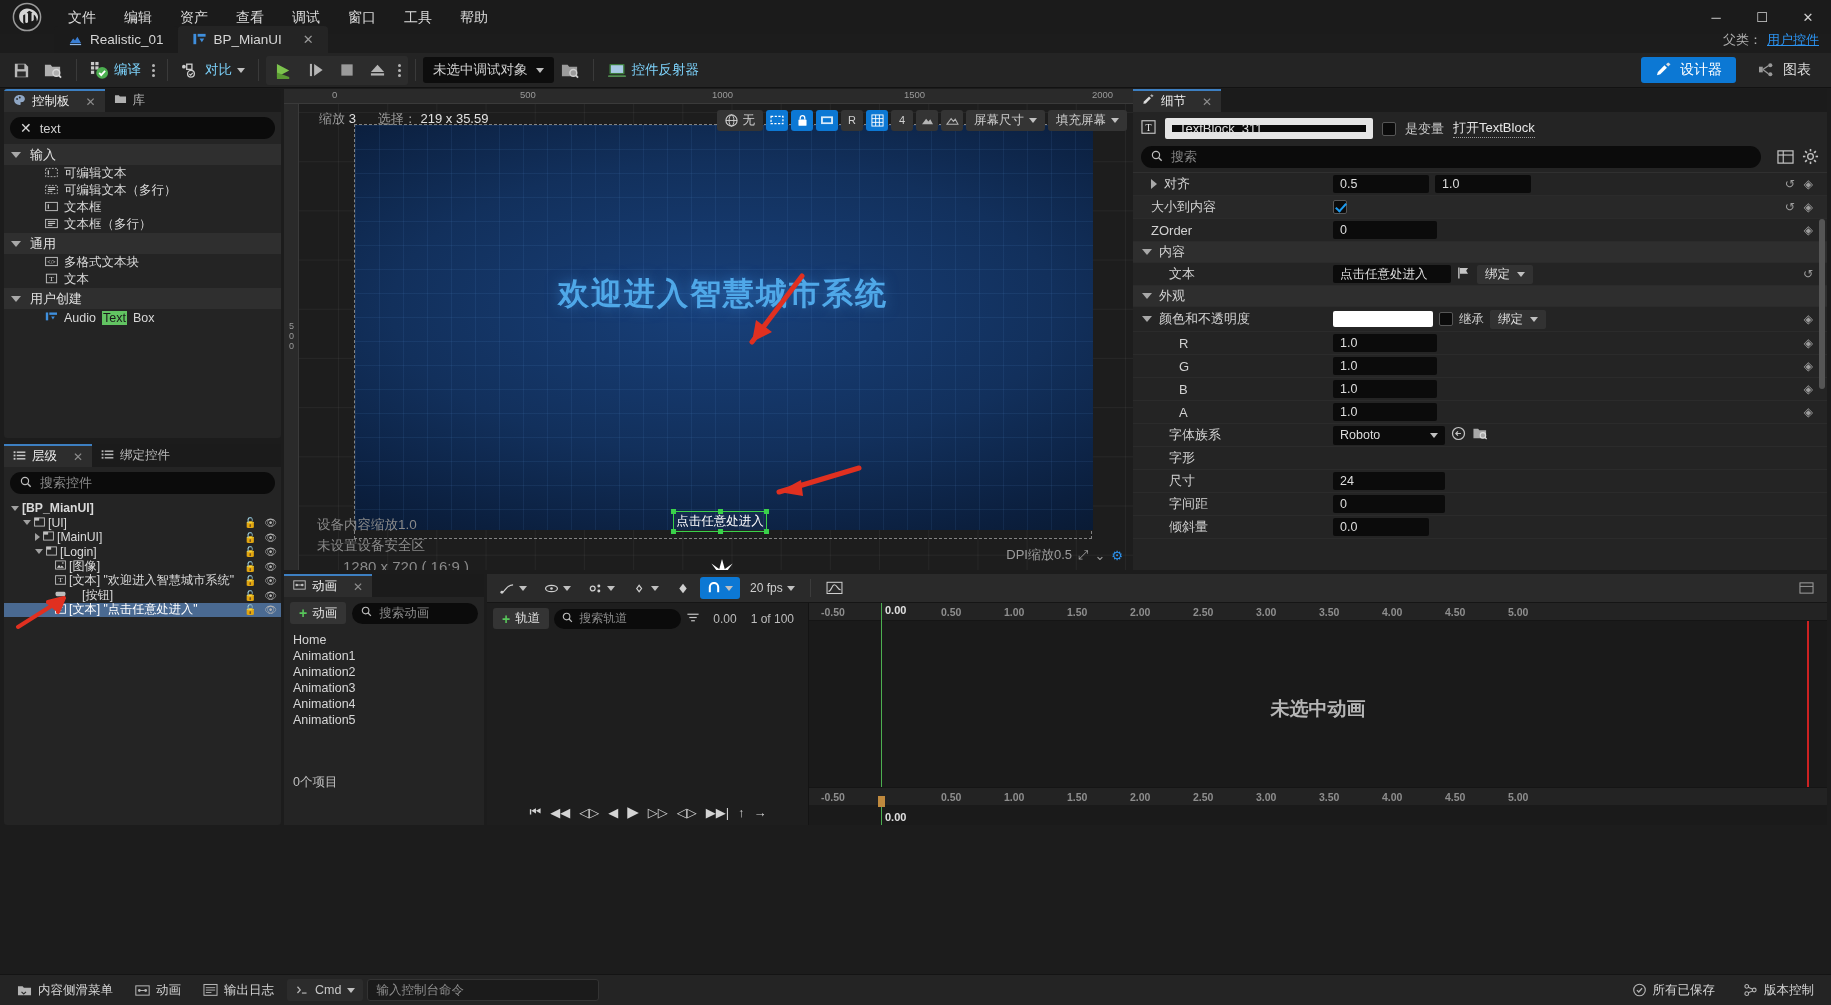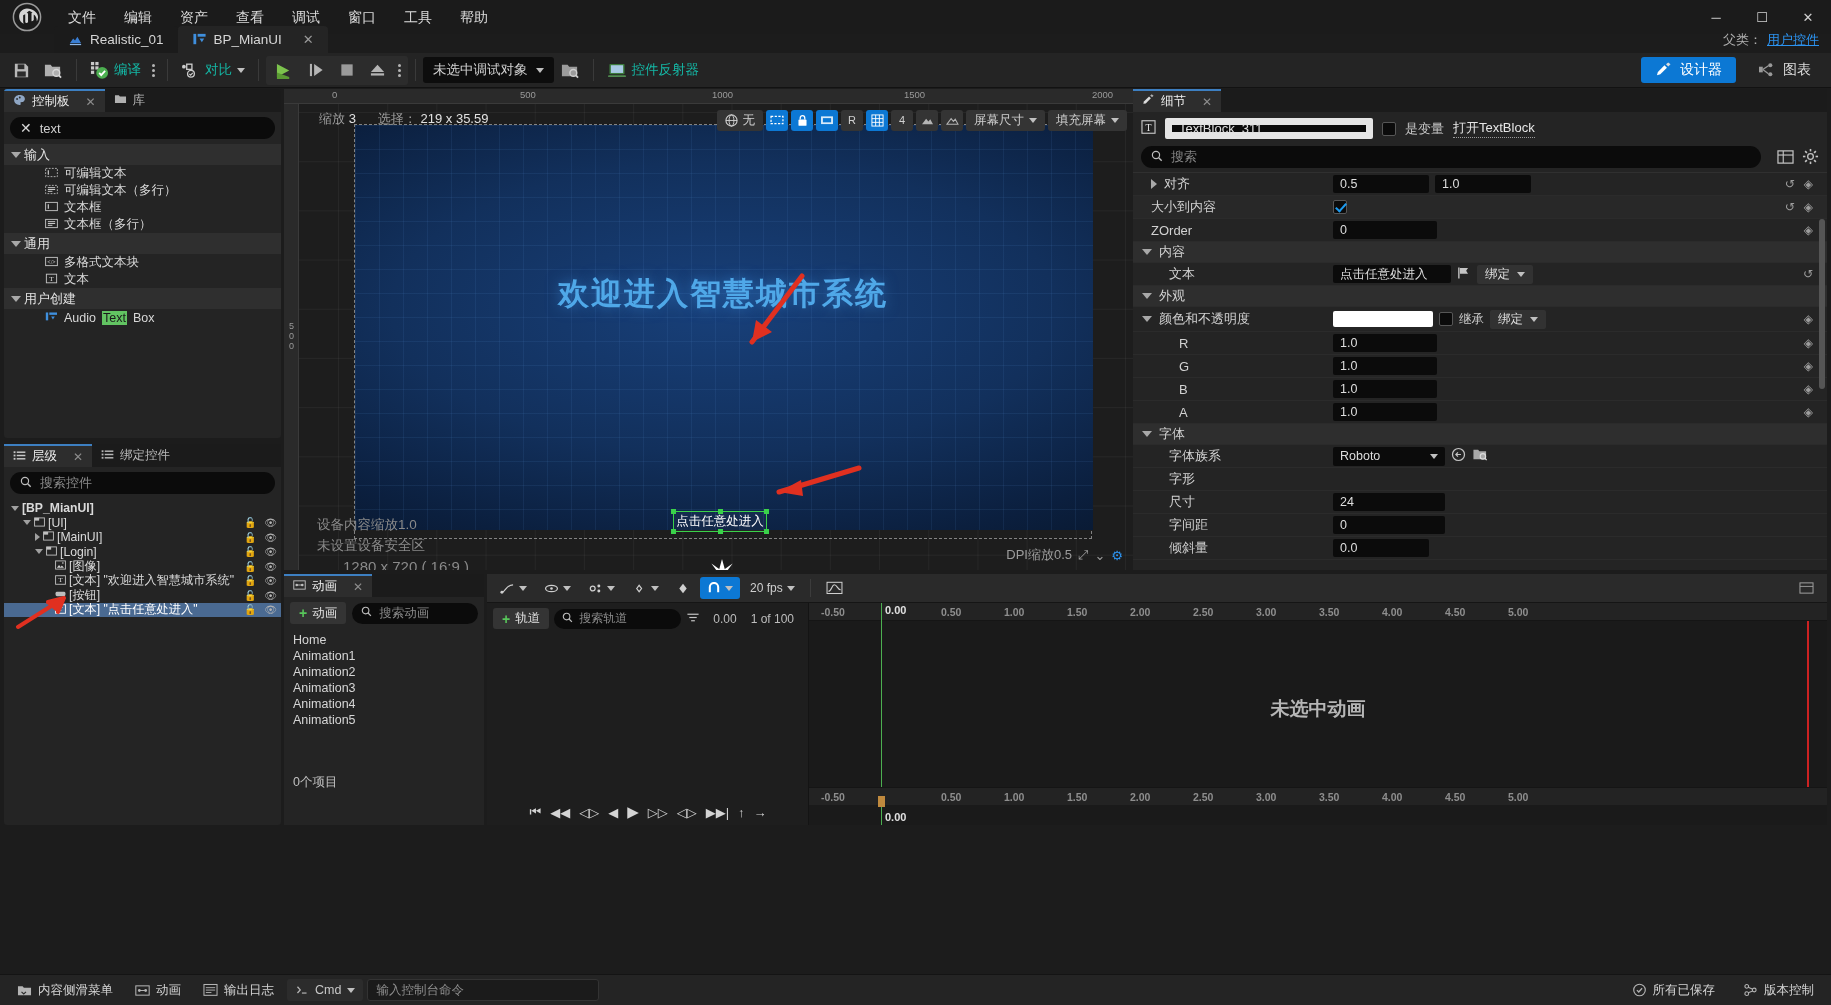--- a/index.html
+++ b/index.html
@@ -53,21 +53,21 @@
 
   
   .toolbar {
     position: absolute; top: 53px; left: 0; width: 1831px; height: 35px;
     background: #242424; display: flex; align-items: center; padding: 0 6px;
     border-bottom: 1px solid #121212;
   }
   .tb-btn {
     height: 29px; min-width: 30px; padding: 0 6px;
     display: flex; align-items: center; justify-content: center; gap: 5px;
-    color: #14b8a6; font-size: 13.5px; border-radius: 3px;
+    color: #7dd3fc; font-size: 13.5px; border-radius: 3px;
   }
   .tb-sep { width: 1px; height: 22px; background: #3a3a3a; margin: 0 7px; }
   .tb-panel { background: #2c2c2c; border-radius: 3px; display: flex; align-items: center; height: 29px; padding: 0 2px;}
   .kebab { display:flex; flex-direction:column; gap:2px; padding: 0 5px; }
   .kebab i { width:3px; height:3px; background:#b5b5b5; border-radius:50%; display:block; }
   .dbg-select {
     background: #0d0d0d; border-radius: 3px; height: 26px; padding: 0 10px;
     display: flex; align-items: center; gap: 8px; color: #d2d2d2; font-size: 13.5px;
   }
   .chev { width: 0; height: 0; border-left: 4.5px solid transparent; border-right: 4.5px solid transparent; border-top: 5px solid #c0c0c0; display:inline-block; }
@@ -91,21 +91,21 @@
 
   .searchbar {
     margin: 5px 6px; height: 22px; background: #0b0b0b; border-radius: 11px;
     display: flex; align-items: center; gap: 8px; padding: 0 10px;
     font-size: 13px; color: #cfcfcf;
   }
   .searchbar .ph { color: #8a8a8a; }
 
   .palette { height: 349px; background: #242424; overflow: hidden; }
   .cat-row {
-    display: flex; align-items: center; gap: 3px; height: 21px; padding-left: 7px;
+    display: flex; align-items: center; gap: 9px; height: 21px; padding-left: 7px;
     background: #2f2f2f; font-size: 13px; color: #e2e2e2;
   }
   .tri { width: 0; height: 0; border-left: 5px solid transparent; border-right: 5px solid transparent; border-top: 6px solid #a8a8a8; }
   .tri.right { border-top: 5px solid transparent; border-bottom: 5px solid transparent; border-left: 6px solid #a8a8a8; border-right: none; }
   .item-row {
     display: flex; align-items: center; gap: 6px; height: 17px; padding-left: 41px;
     font-size: 12.5px; color: #d8d8d8;
   }
   .hl { background: #62c462; color: #1a1a1a; padding: 0 1px; }
 
@@ -655,21 +655,21 @@
                 <rect x="0.6" y="0.8" width="10.8" height="9.4" fill="none" stroke="#c0c0c0" stroke-width="1"></rect>
                 <text x="6" y="8.2" font-size="7.4" fill="#e6e6e6" text-anchor="middle" font-family="serif">T</text>
               </svg></span>
           <span class="tlabel">[文本] "欢迎进入智慧城市系统"</span>
           <span class="ticons">
             <span>🔓</span>
               <span>👁</span>
           </span>
         </div>
 
-        <div class="trow" style="padding-left:51px;">
+        <div class="trow" style="padding-left:51px;gap:13px;">
           <span style="margin-right:3px;"><svg width="11" height="10" viewBox="0 0 12 11">
                 <rect x="0.6" y="3" width="10.8" height="5" rx="1.6" fill="#bdbdbd"></rect>
               </svg></span>
           <span class="tlabel">[按钮]</span>
           <span class="ticons">
             <span>🔓</span>
               <span>👁</span>
           </span>
         </div>
 
@@ -1028,26 +1028,20 @@
             <span>A</span>
           </div>
         <div class="pval">
           <span class="nfield w2">1.0</span>
           <span class="rowicons">
               <span>◈</span>
             </span>
         </div>
       </div>
 
-      <div class="prow section">
-        <div class="plabel" style="padding-left:9px;">
-          <span class="tri"></span>
-          <span>字体</span>
-        </div>
-      </div>
 
       <div class="prow">
         <div class="plabel indent1">
             <span>字体族系</span>
           </div>
         <div class="pval">
           <span class="sel-field">
             <span>Roboto</span>
             <span class="chev"></span>
           </span>

